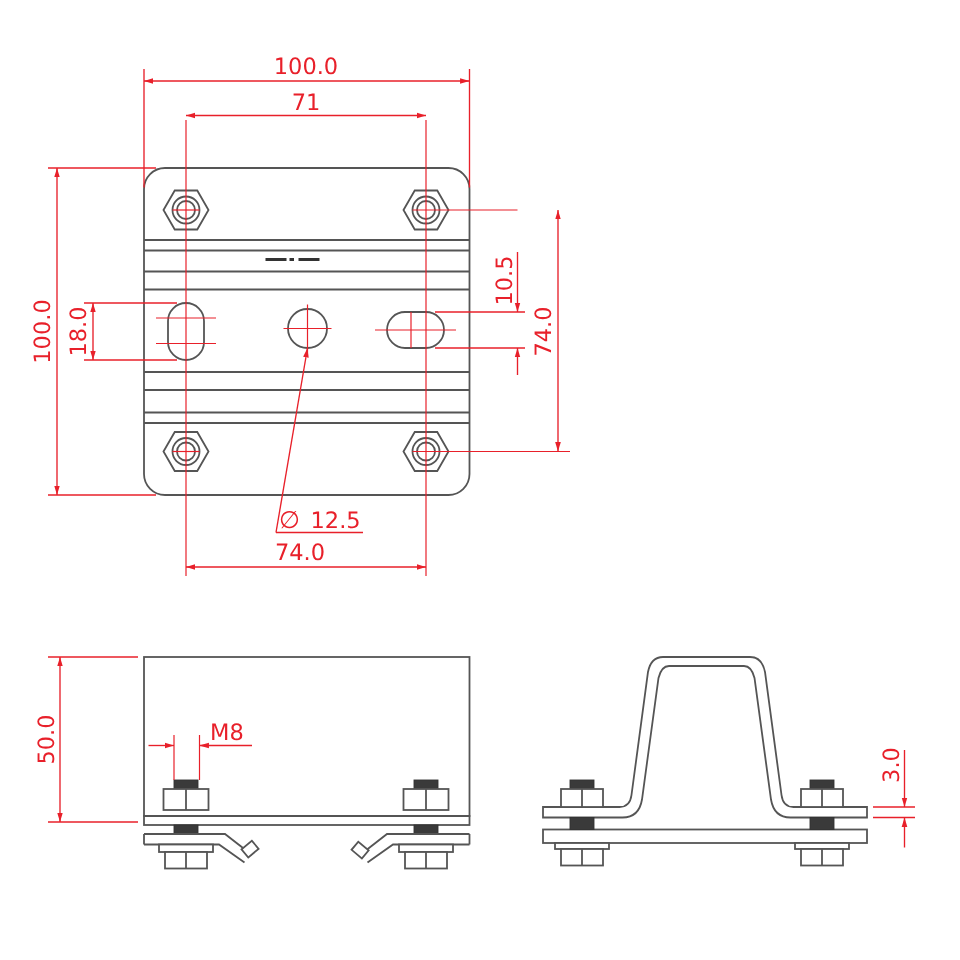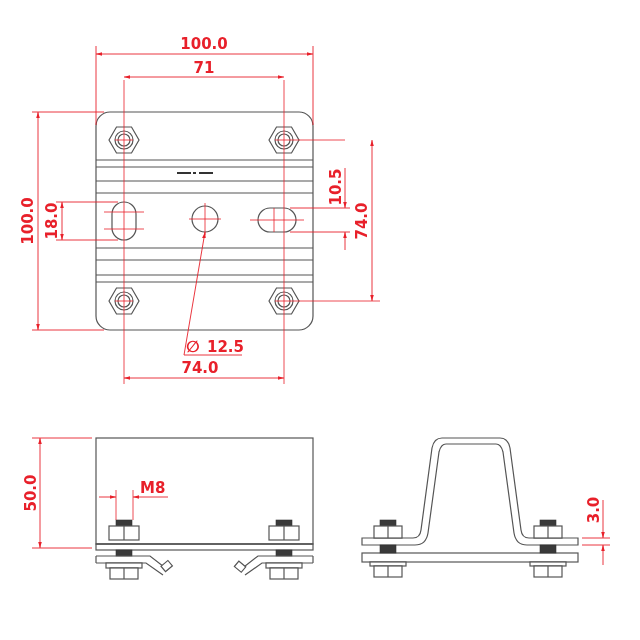--- a/index.html
+++ b/index.html
@@ -1,17 +1,17 @@
 <!DOCTYPE html>
 <html><head>
 <meta charset="utf-8">
 <style>
   html, body { margin: 0; padding: 0; background: #ffffff; }
   body { width: 640px; height: 640px; overflow: hidden; }
-  #drawing { position: absolute; left: 0; top: 0; width: 640px; height: 640px; font-weight: bold; }
+  #drawing { position: absolute; left: 0; top: 0; width: 640px; height: 640px; }
   svg text { font-family: "DejaVu Sans", sans-serif; fill: #e8202a; }
   .ol { fill: none; stroke: #555555; stroke-width: 1.2; }
   .olw { fill: #ffffff; stroke: #555555; stroke-width: 1.2; }
   .dim { fill: none; stroke: #e8202a; stroke-width: 0.9; }
   .cl { fill: none; stroke: #e8202a; stroke-width: 0.8; }
   .thr { fill: #3a3a3a; stroke: #333; stroke-width: 0.6; }
 </style>
 </head>
 <body>
 

